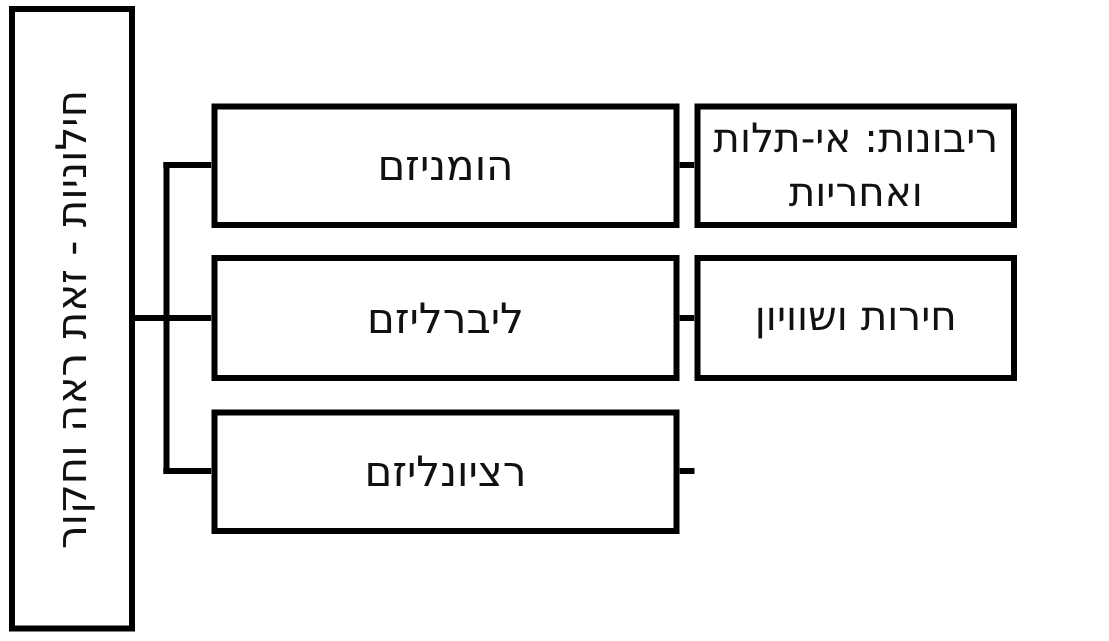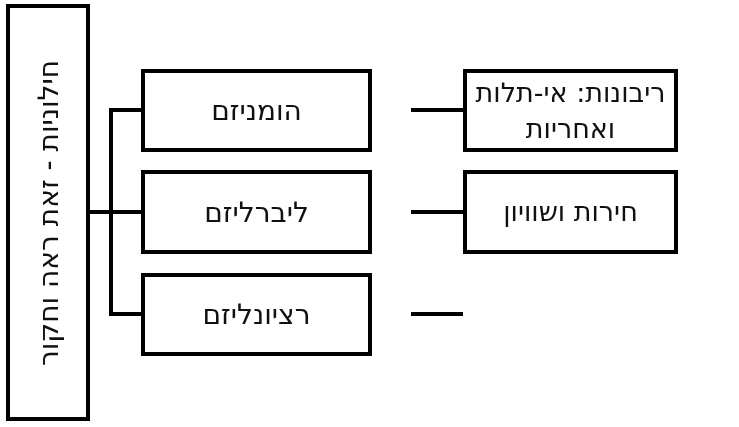--- a/index.html
+++ b/index.html
@@ -36,21 +36,21 @@
     position: absolute;
     left: 50%;
     top: 50%;
     transform: translate(-50%, -50%) rotate(-90deg);
     white-space: nowrap;
     font-size: 28px;
     direction: rtl;
   }
   .concept-box {
     left: 141px;
-    width: 231px;
+    width: 312px;
     font-size: 28px;
     direction: rtl;
     padding: 0 6px;
   }
   .detail-box {
     left: 463px;
     width: 215px;
     font-size: 27px;
     line-height: 1.3;
     direction: rtl;

